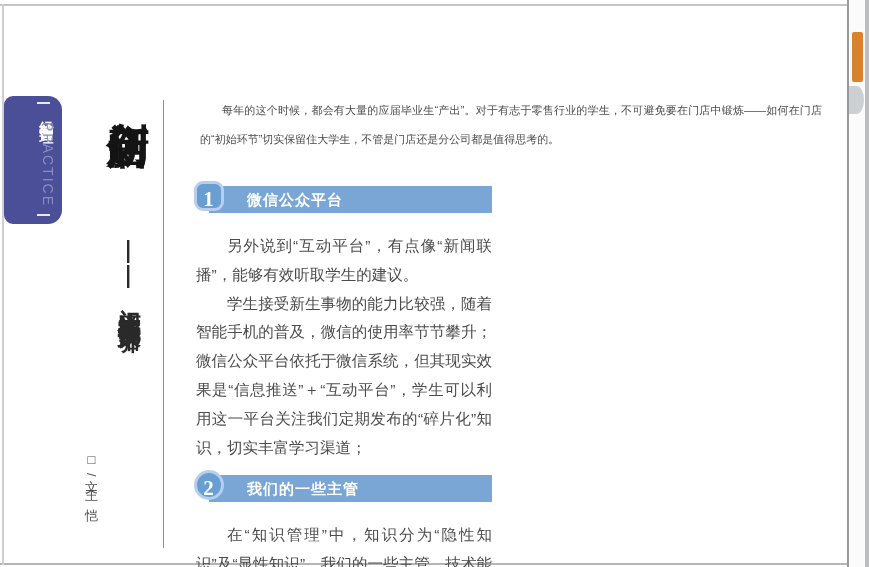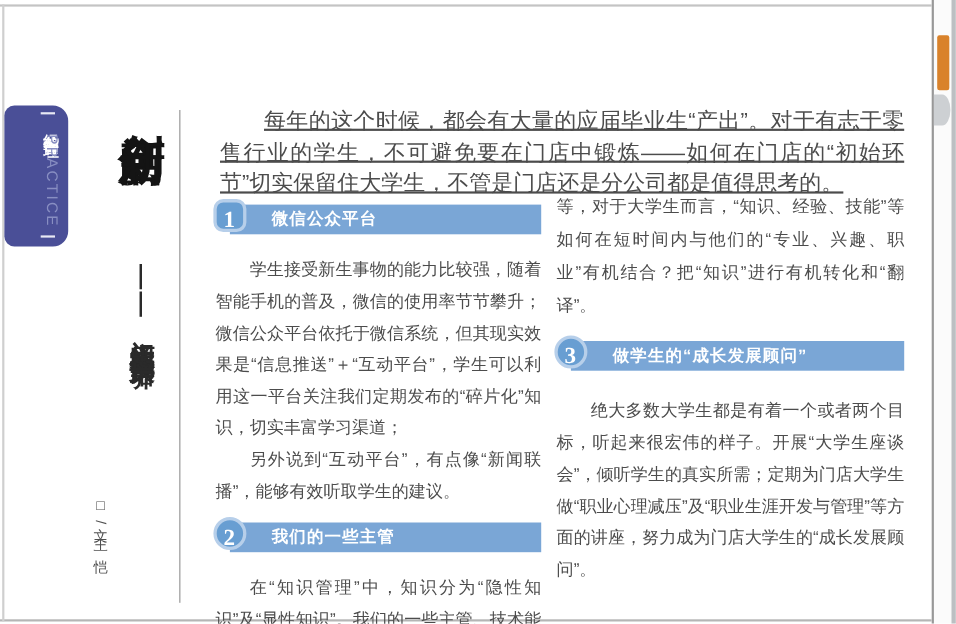--- a/index.html
+++ b/index.html
@@ -43,21 +43,21 @@
               font-size: 23px; font-weight: 700; color: #2a2a2a; letter-spacing: 2px;
               height: 320px; line-height: 32px; }
   .byline   { position: absolute; left: 82px; top: 452px; writing-mode: vertical-rl;
               font-size: 13px; color: #4f4f4f; letter-spacing: 3px; height: 110px; }
 
   
   .v-divider { position: absolute; left: 163px; top: 100px; width: 1px; height: 448px; background: #8f8f8f; }
 
   
   .intro { position: absolute; left: 200px; top: 96px; width: 622px;
-           font-size: 20px; line-height: 28.5px; text-align: justify; text-indent: 2em; color: #4c4c4c; text-decoration: underline; }
+           font-size: 11px; line-height: 28.5px; text-align: justify; text-indent: 2em; color: #4c4c4c; }
 
   .col { position: absolute; }
   .col-1 { left: 196px; top: 186px; width: 296px; }
   .col-2 { left: 506px; top: 174px; width: 316px; }
 
   .sec-header { position: relative; background: #7aa6d6; height: 27px; line-height: 27px;
                 margin-left: 13px; color: #ffffff; font-size: 15px; font-weight: bold;
                 padding-left: 38px; letter-spacing: 1px; }
   .sec-badge { position: absolute; left: -15px; top: -5px; width: 30px; height: 30px;
                background: #689ed2; border: 3px solid #b7cfea; color: #fff;
@@ -104,33 +104,24 @@
 
   <div class="v-divider"></div>
 
   <div class="intro">每年的这个时候，都会有大量的应届毕业生“产出”。对于有志于零售行业的学生，不可避免要在门店中锻炼——如何在门店的“初始环节”切实保留住大学生，不管是门店还是分公司都是值得思考的。</div>
 
   <div class="col col-1">
     <div class="sec-header">
       <span class="sec-badge square">1</span>
       <span>微信公众平台</span>
     </div>
+    <p class="para indent p-gap">另外说到“互动平台”，有点像“新闻联播”，能够有效听取学生的建议。</p>
     <p class="para indent">学生接受新生事物的能力比较强，随着智能手机的普及，微信的使用率节节攀升；微信公众平台依托于微信系统，但其现实效果是“信息推送”＋“互动平台”，学生可以利用这一平台关注我们定期发布的“碎片化”知识，切实丰富学习渠道；</p>
-    <p class="para indent p-gap">另外说到“互动平台”，有点像“新闻联播”，能够有效听取学生的建议。</p>
 
     <div class="sec-header sec2-header">
       <span class="sec-badge round">2</span>
       <span>我们的一些主管</span>
     </div>
     <p class="para indent">在“知识管理”中，知识分为“隐性知识”及“显性知识”。我们的一些主管、技术能手</p>
   </div>
 
-  <div class="col col-2">
-    <p class="para lead">等，对于大学生而言，“知识、经验、技能”等如何在短时间内与他们的“专业、兴趣、职业”有机结合？把“知识”进行有机转化和“翻译”。</p>
-
-    <div class="sec-header sec3-header">
-      <span class="sec-badge round">3</span>
-      <span>做学生的“成长发展顾问”</span>
-    </div>
-    <p class="para indent sec3-para">绝大多数大学生都是有着一个或者两个目标，听起来很宏伟的样子。开展“大学生座谈会”，倾听学生的真实所需；定期为门店大学生做“职业心理减压”及“职业生涯开发与管理”等方面的讲座，努力成为门店大学生的“成长发展顾问”。</p>
-  </div>
 
 </div>
 
 </body></html>

